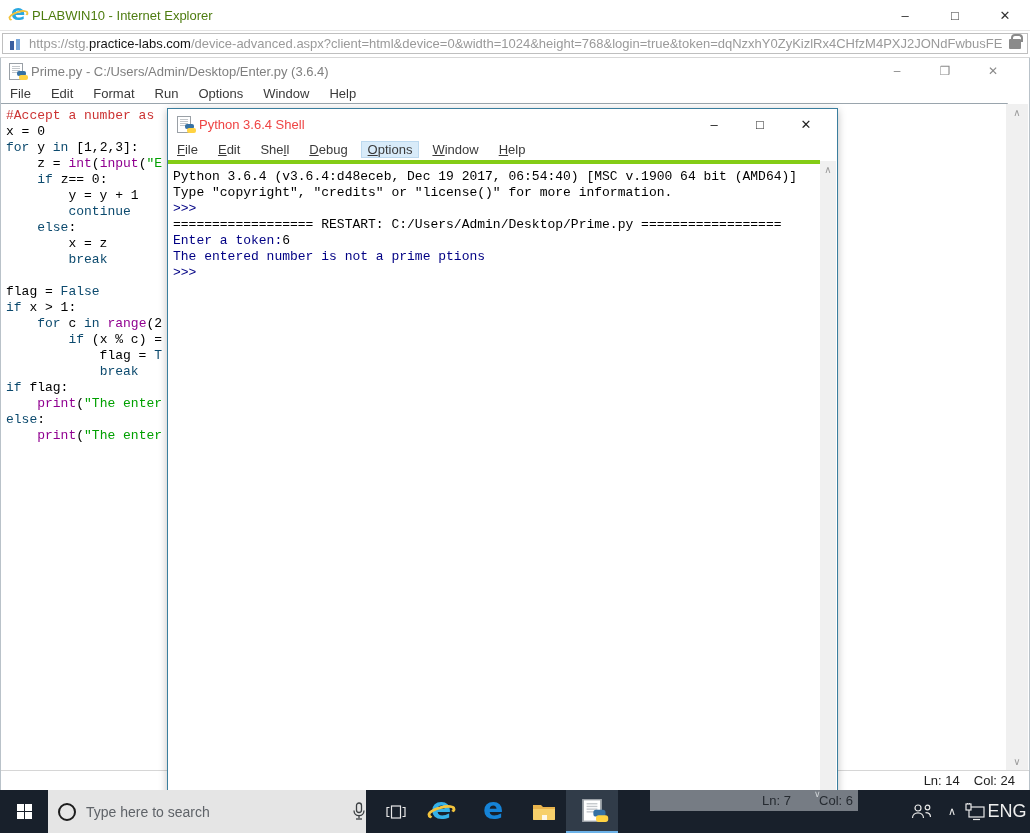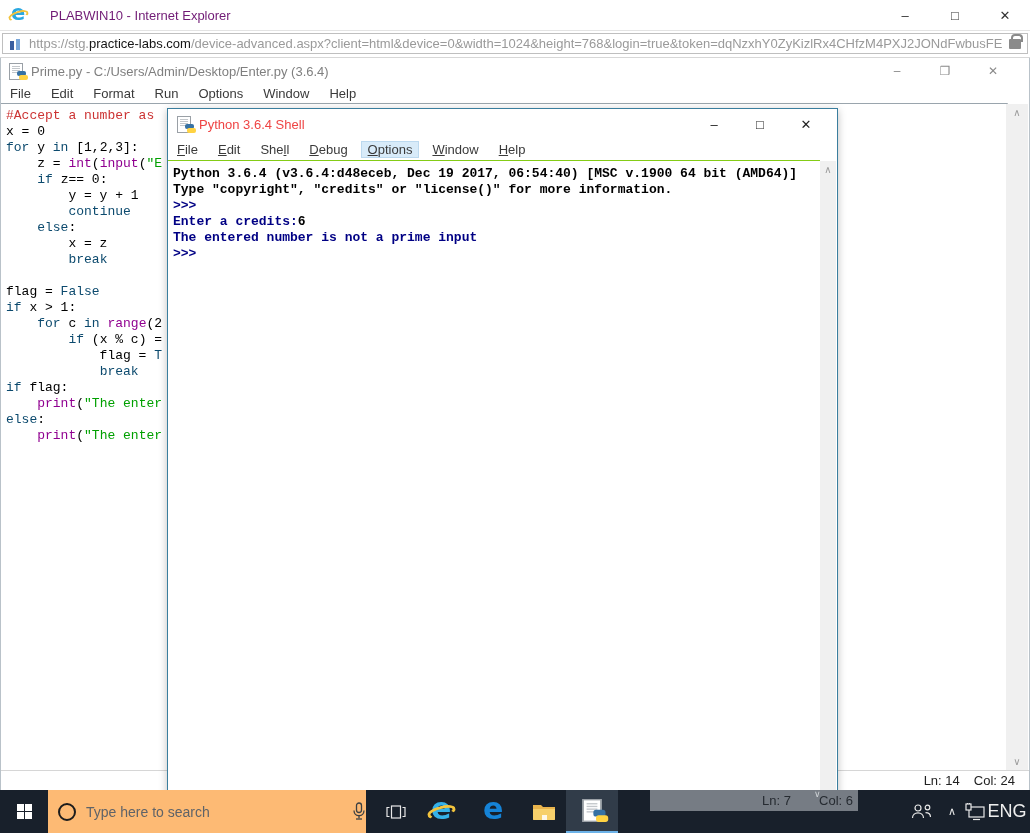--- a/index.html
+++ b/index.html
@@ -1,21 +1,21 @@
 <!DOCTYPE html>
 <html><head>
 <meta charset="utf-8">
 <style>
   * { box-sizing: border-box; margin: 0; padding: 0; }
   html,body { width:1030px; height:833px; overflow:hidden; }
   body { position:relative; background:#fff; font-family:"Liberation Sans", sans-serif; }
 
   
   .ie-titlebar { position:absolute; left:0; top:0; width:1030px; height:30px; background:#fff; display:flex; align-items:center; }
-  .ie-titlebar .app-title { font-size:13px; color:#701a75; margin-left:20px;text-align:center; }
+  .ie-titlebar .app-title { font-size:13px; color:#4d7c0f; margin-left:2px;text-align:center; }
   .win-controls { position:absolute; right:0; top:0; height:100%; display:flex; }
   .win-btn { width:50px; height:100%; display:flex; align-items:center; justify-content:center; font-size:13px; color:#333; }
   .ie-icon { position:relative; width:22px; height:22px; margin-left:8px; }
   .ie-icon .e { position:absolute; left:3px; top:-3px; font-size:21px; font-weight:bold; color:#2aa8e0; font-family:"DejaVu Sans",sans-serif; }
   .ie-icon .ring { position:absolute; left:0; top:7px; width:21px; height:9px; border:2px solid #f2c33c; border-bottom-color:transparent; border-radius:50%; transform:rotate(-18deg); }
 
   .ie-urlbar { position:absolute; left:0; top:30px; width:1030px; height:28px; background:#fff; border-top:1px solid #e3e3e3; border-bottom:1px solid #d7d7d7; }
   .url-box { position:absolute; left:2px; top:2px; right:2px; bottom:3px; border:1px solid #bfbfbf; background:#fff; display:flex; align-items:center; padding:0 6px; }
   .url-text { font-size:13px; white-space:nowrap; overflow:hidden; flex:1; margin-left:6px; }
   .url-dim { color:#9a9a9a; }
@@ -51,30 +51,30 @@
   .tk-p { color:#000084; }
   .tk-o { color:#000084; }
 
   
   .shell { position:absolute; left:167px; top:108px; width:671px; height:707px; background:#fff; border:1px solid #3a7e9e; z-index:2; box-shadow:0 2px 8px rgba(0,0,0,0.25); }
   .sh-titlebar { position:relative; width:100%; height:30px; display:flex; align-items:center; background:#fff; }
   .sh-titlebar .w-title { font-size:13px; color:#ef4444; margin-left:8px; }
   .sh-controls { position:absolute; right:8px; top:0; height:30px; display:flex; }
   .sh-controls .win-btn { width:46px; color:#222; font-size:13px; }
   .sh-menubar { position:relative; width:100%; height:21px; display:flex; align-items:center; padding-left:2px; background:#fff; }
-  .sh-text { position:absolute; left:0; top:51px; right:17px; bottom:0; padding:5px 0 0 5px; font-family:"Liberation Mono","DejaVu Sans Mono",monospace; font-size:13px; line-height:16px; overflow:hidden; border-top:1px solid #84cc16;font-weight:bold; }
+  .sh-text { position:absolute; left:0; top:51px; right:17px; bottom:0; padding:5px 0 0 5px; font-family:"Liberation Mono","DejaVu Sans Mono",monospace; font-size:13px; line-height:16px; overflow:hidden; border-top:4px solid #84cc16; }
   .sh-scroll { right:1px; top:52px; bottom:0; width:16px; }
 
   
   .taskbar { position:absolute; left:0; top:790px; width:1030px; height:43px; background:#18202b; z-index:3; }
   .tb-item { position:absolute; top:0; height:43px; display:flex; align-items:center; justify-content:center; }
   .start { left:0; width:48px; }
   .winlogo { display:grid; grid-template-columns:7px 7px; grid-template-rows:7px 7px; gap:1px; }
   .winlogo div { background:#fff; }
-  .searchbox { left:48px; width:318px; background:#fdba74; justify-content:flex-start; padding-left:10px; }
+  .searchbox { left:48px; width:318px; background:#e5e5e5; justify-content:flex-start; padding-left:10px; }
   .cortana-ring { width:18px; height:18px; border:2.5px solid #1c1c1c; border-radius:50%; flex:none; }
   .search-input { border:none; outline:none; flex:1; font-size:14px; color:#444; margin-left:10px; font-family:"Liberation Sans",sans-serif; background:transparent; }
   .search-input::placeholder { color:#5f6368; opacity:1; }
   .taskview { left:376px; width:40px; }
   .tb-ie { left:418px; width:48px; }
   .tb-edge { left:470px; width:48px; }
   .tb-folder { left:522px; width:44px; }
   .tb-idle { left:566px; width:52px; background:#313c49; border-bottom:2px solid #6cb2e8; }
   .big-e { position:relative; width:30px; height:30px; }
   .big-e .e { position:absolute; left:4px; top:-6px; font-size:30px; font-weight:bold; font-family:"DejaVu Sans",sans-serif; }
@@ -178,22 +178,23 @@
       <span class="menu-item">She<u>l</u>l</span>
       <span class="menu-item"><u>D</u>ebug</span>
       <span class="menu-item hl"><u>O</u>ptions</span>
       <span class="menu-item"><u>W</u>indow</span>
       <span class="menu-item"><u>H</u>elp</span>
     </div>
   <div class="sh-text" id="shell-text">
       <div class="cline"><span class="tk-n">Python 3.6.4 (v3.6.4:d48eceb, Dec 19 2017, 06:54:40) [MSC v.1900 64 bit (AMD64)]</span></div>
       <div class="cline"><span class="tk-n">Type "copyright", "credits" or "license()" for more information.</span></div>
       <div class="cline"><span class="tk-p">&gt;&gt;&gt; </span></div>
-      <div class="cline"><span class="tk-o">Enter a credits:</span><span class="tk-n">6</span></div>
-      <div class="cline"><span class="tk-o">The entered number is not a prime input</span></div>
+      <div class="cline"><span class="tk-n">================== RESTART: C:/Users/Admin/Desktop/Prime.py ==================</span></div>
+      <div class="cline"><span class="tk-o">Enter a token:</span><span class="tk-n">6</span></div>
+      <div class="cline"><span class="tk-o">The entered number is not a prime ptions</span></div>
       <div class="cline"><span class="tk-p">&gt;&gt;&gt; </span></div>
     </div>
   <div class="scrollbar sh-scroll">
     <div class="sb-btn" style="top:0">∧</div>
   </div>
 </div>
 
 <div class="taskbar">
   <div class="tb-item start">
     <div class="winlogo">

